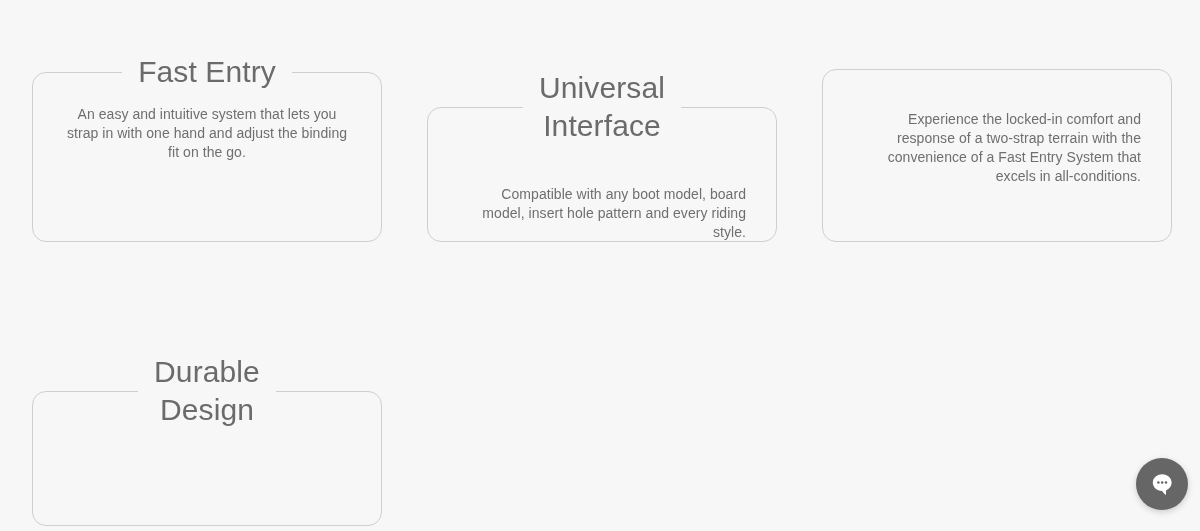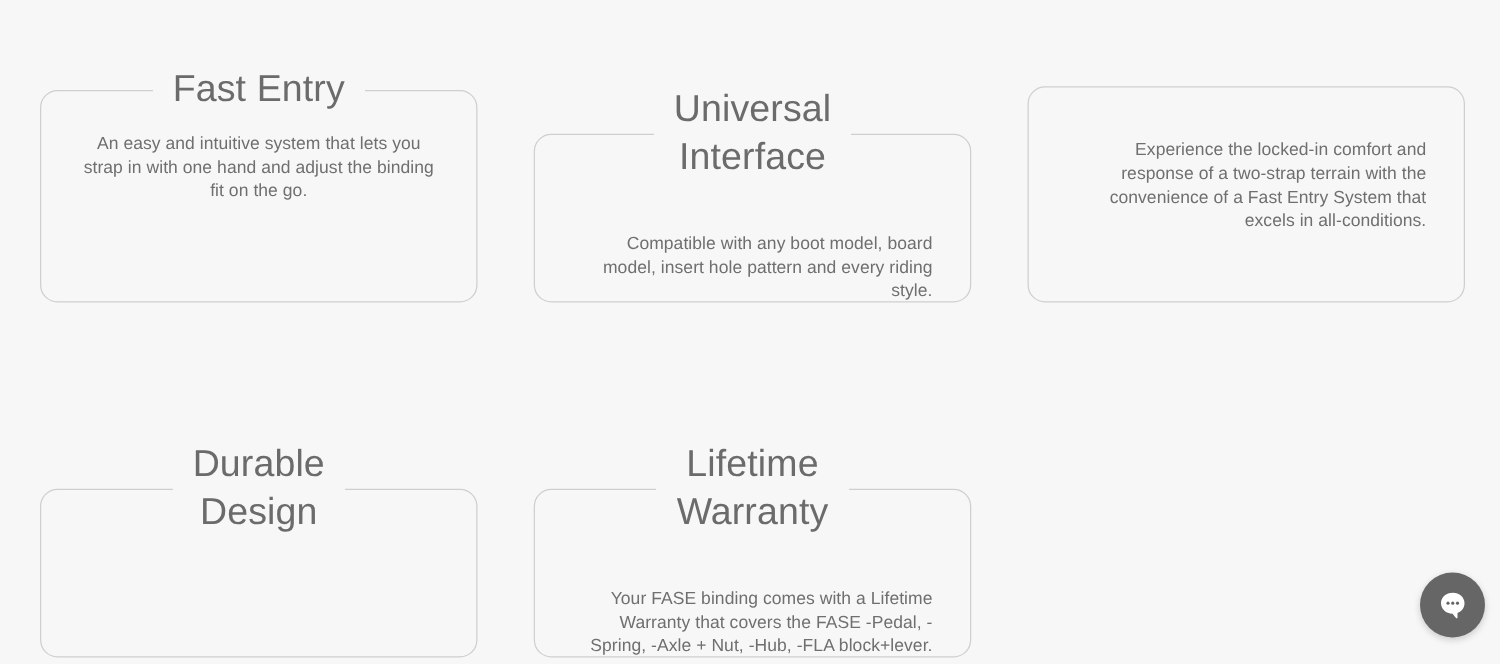--- a/index.html
+++ b/index.html
@@ -136,27 +136,20 @@
       </fieldset>
     </div>
 
     <div class="card-cell">
       <fieldset class="card two-line">
         <legend class="card-legend">Durable
 Design</legend>
       </fieldset>
     </div>
 
-    <div class="card-cell">
-      <fieldset class="card two-line">
-        <legend class="card-legend">Lifetime
-Warranty</legend>
-        <p class="card-body">Your FASE binding comes with a Lifetime Warranty that covers the FASE -Pedal, -Spring, -Axle + Nut, -Hub, -FLA block+lever.</p>
-      </fieldset>
-    </div>
 
   </div>
 
   <button class="chat-launcher" aria-label="Open chat">
     <span>
       <svg width="30" height="30" viewBox="0 0 30 30" aria-hidden="true">
         <path d="M15.2 5.2 C20.6 5.2 24.6 8.9 24.6 13.6 C24.6 17.2 22.3 20.2 19.0 21.4 L19.0 25.1 C19.0 25.6 18.4 25.9 18.0 25.5 L15.0 22.0 C9.8 21.9 5.8 18.2 5.8 13.6 C5.8 8.9 9.8 5.2 15.2 5.2 Z" fill="#ffffff"></path>
         <circle cx="11.4" cy="13.5" r="1.25" fill="#666666"></circle>
         <circle cx="15.2" cy="13.5" r="1.25" fill="#666666"></circle>
         <circle cx="19.0" cy="13.5" r="1.25" fill="#666666"></circle>

